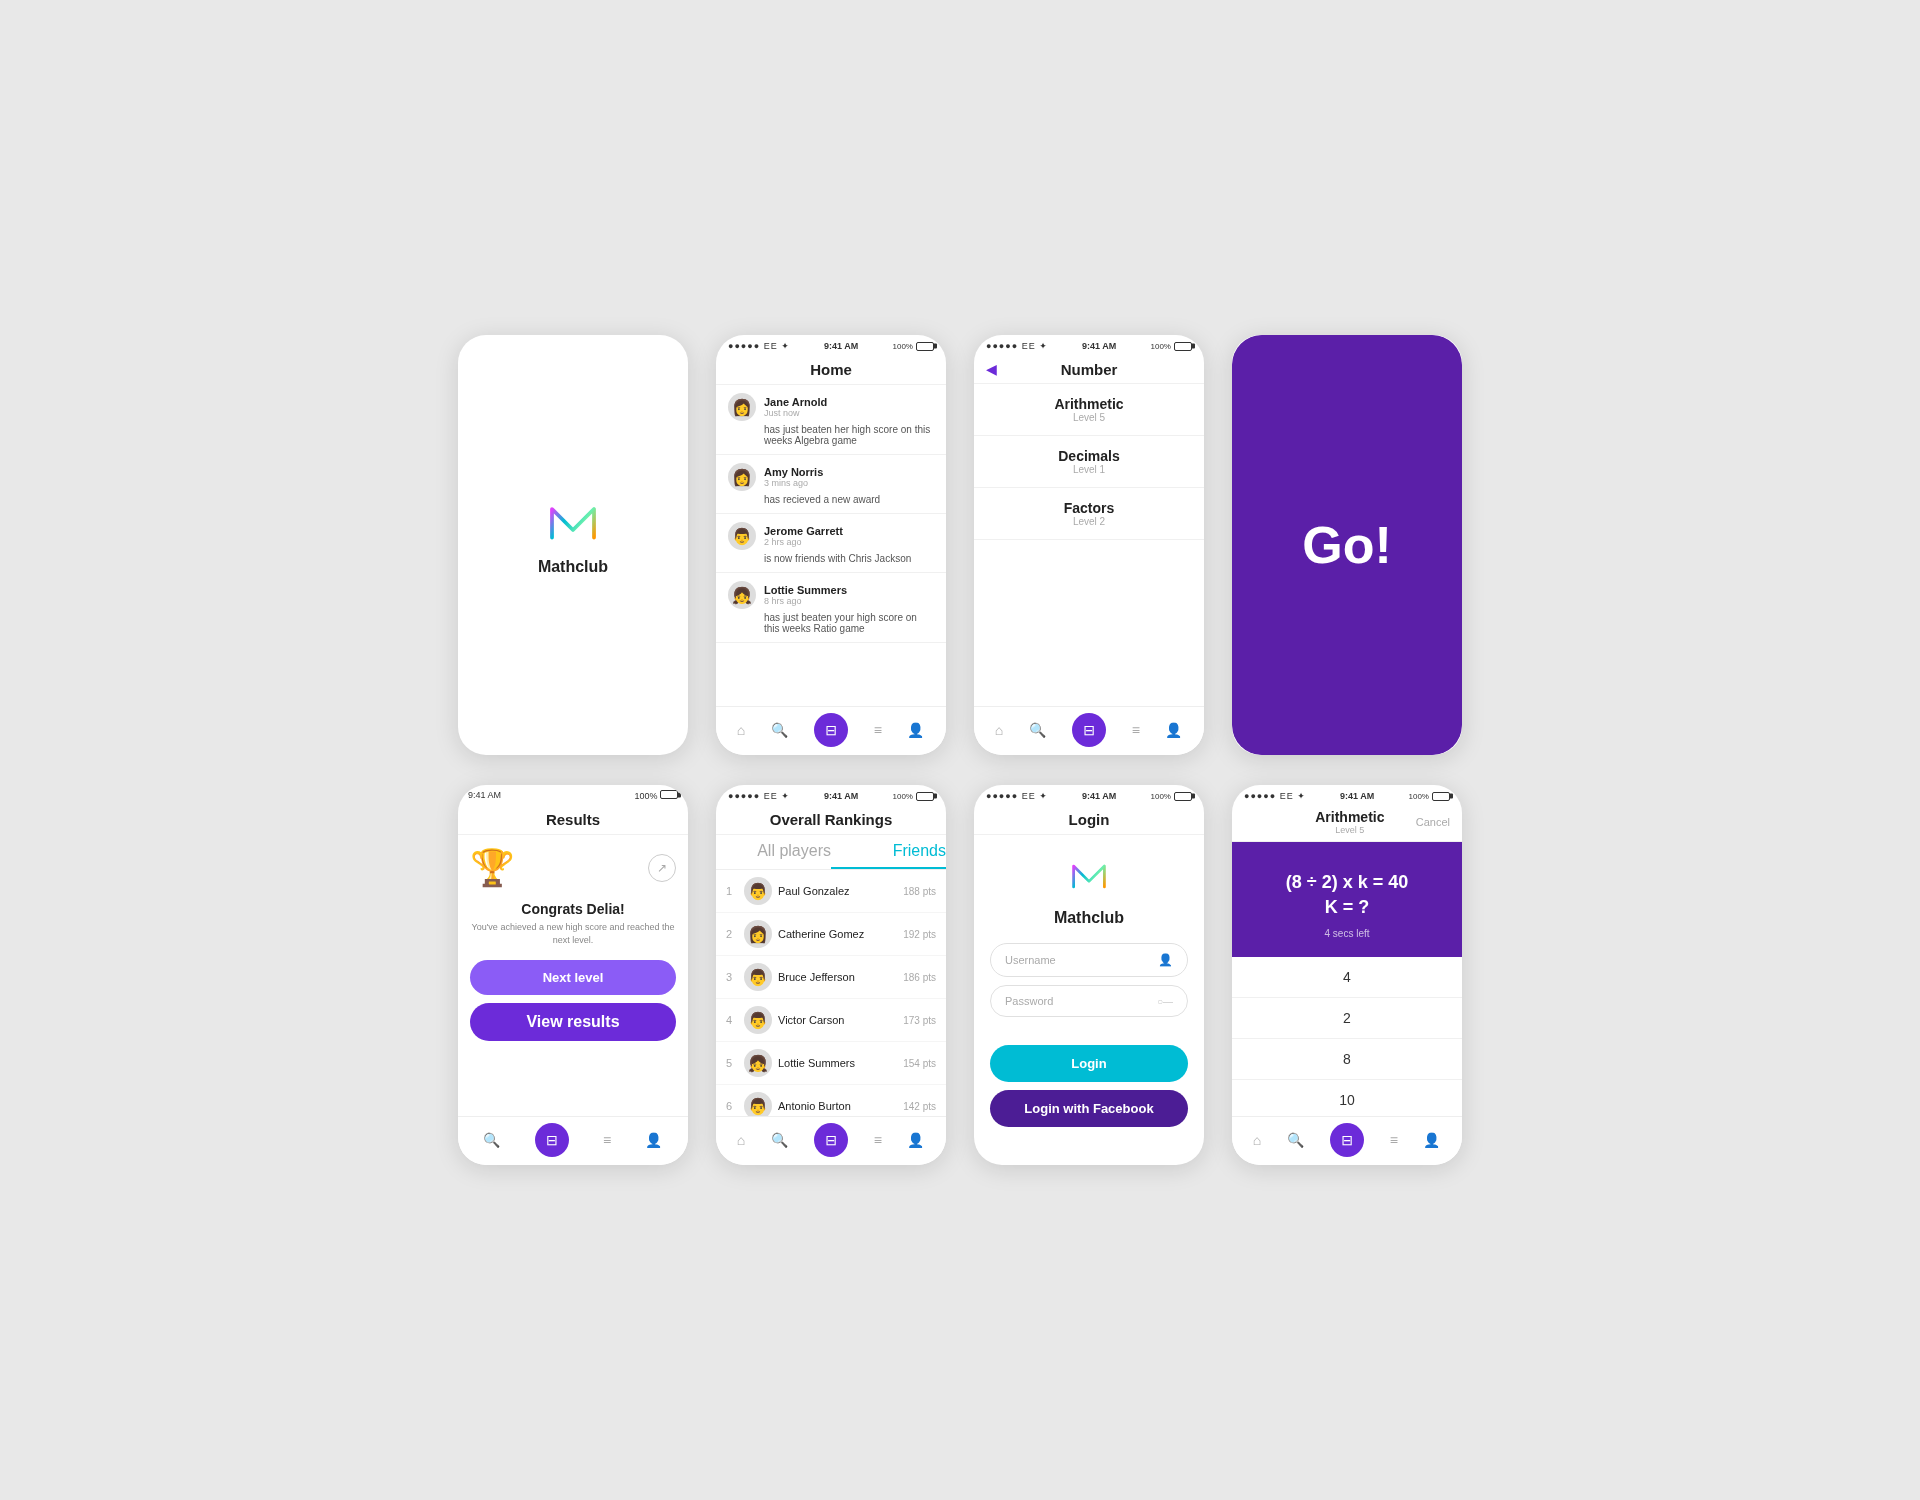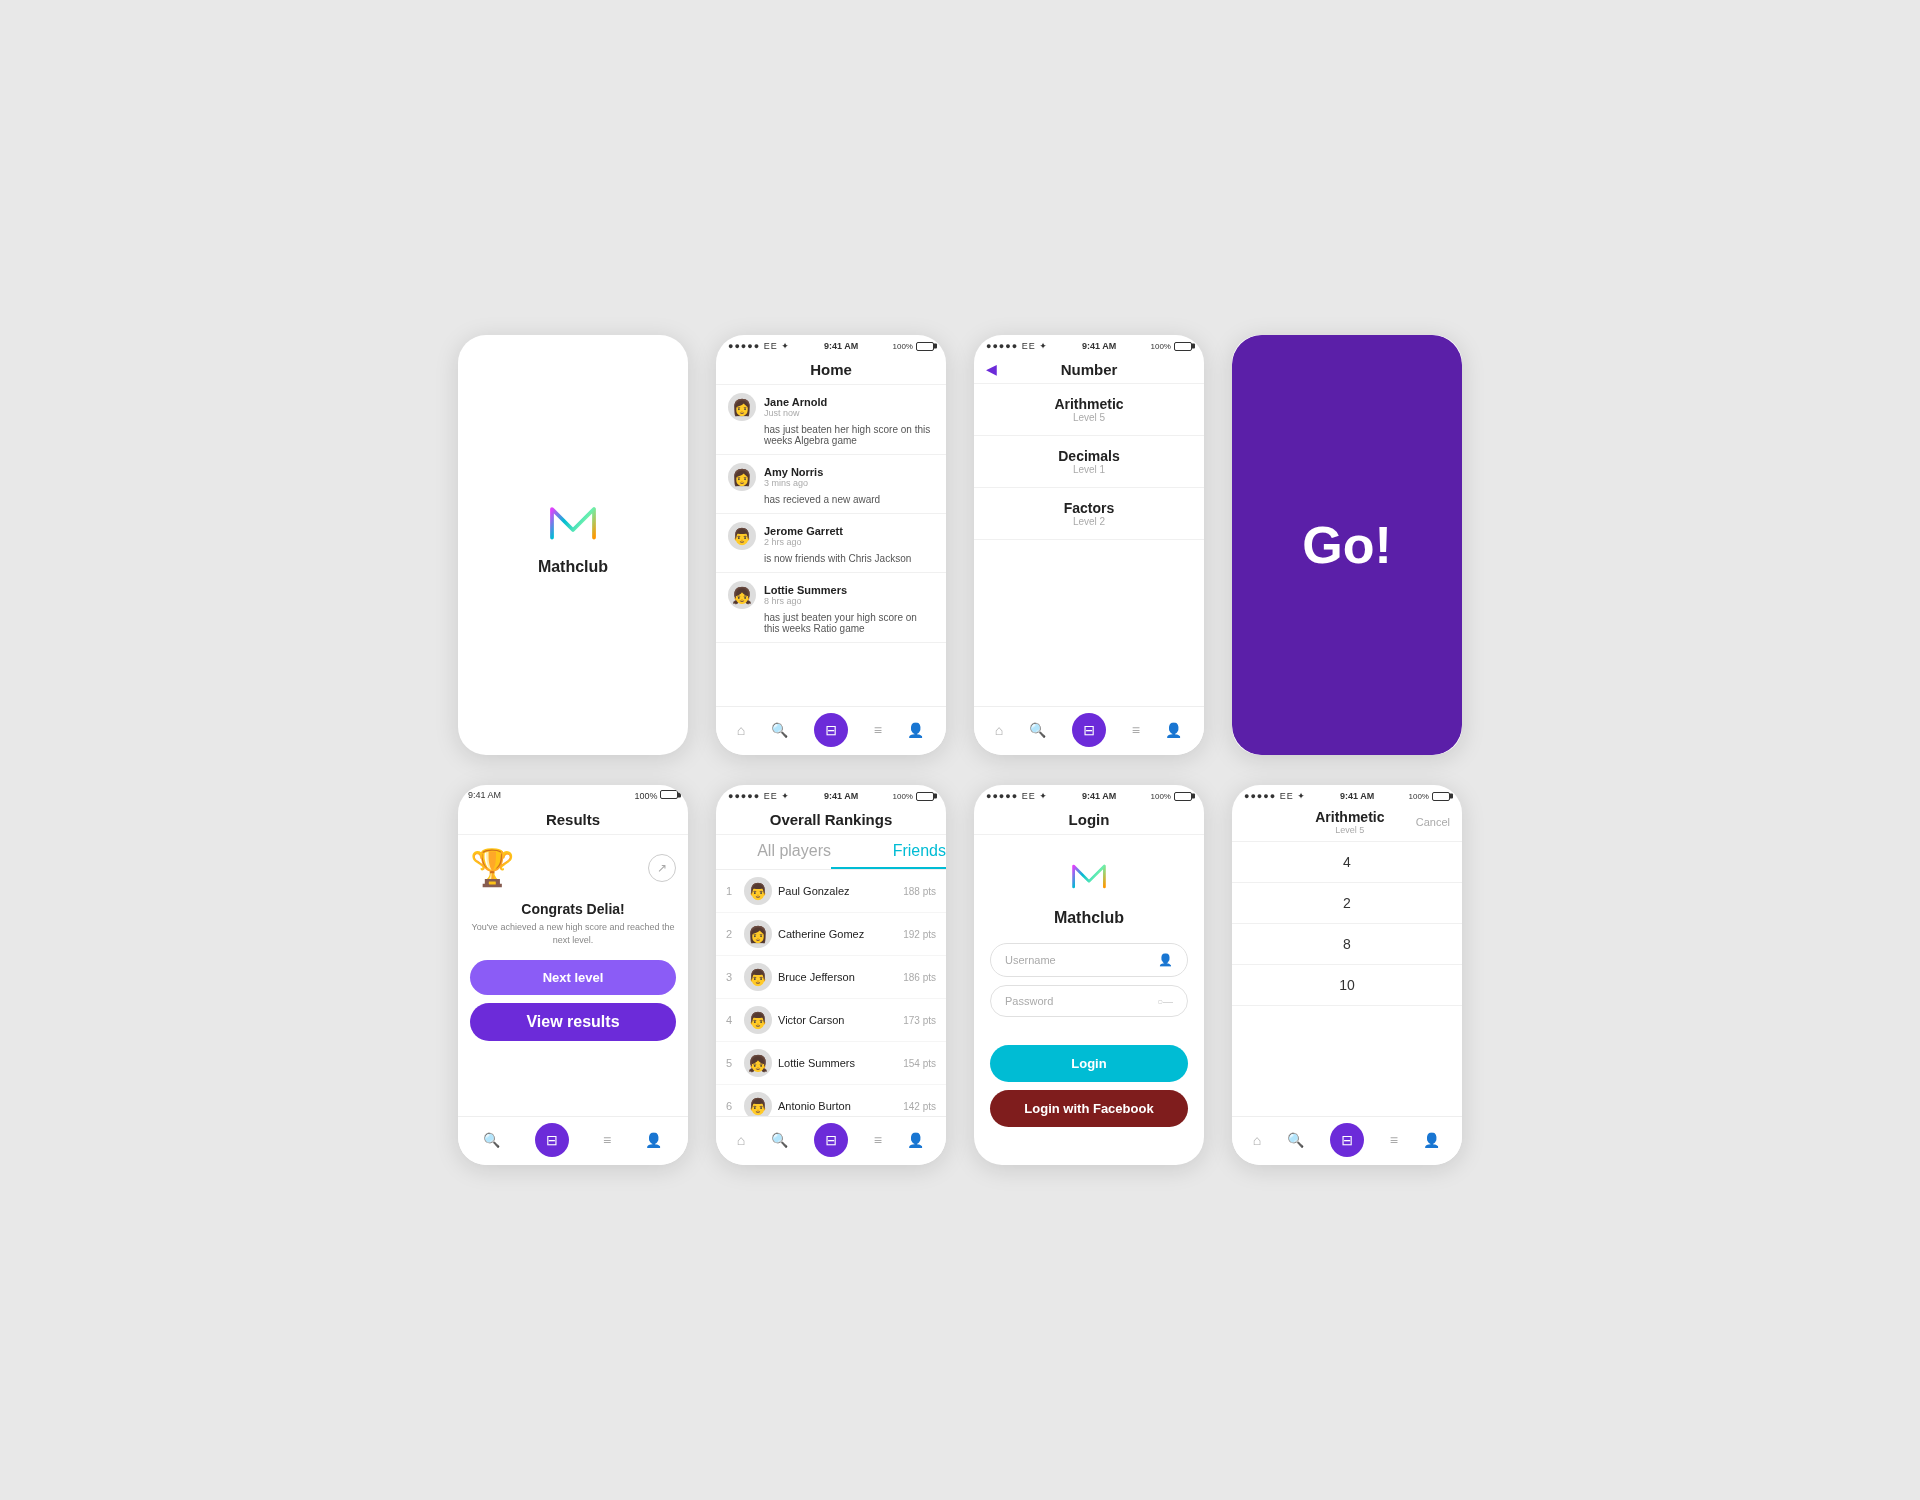--- a/index.html
+++ b/index.html
@@ -197,21 +197,21 @@
       border-radius: 22px;
       padding: 9px 14px;
       font-size: 11px;
       color: #aaa;
       margin-bottom: 8px;
       display: flex;
       align-items: center;
       justify-content: space-between;
     }
     .btn-login { background: #00bcd4; color: #fff; border: none; border-radius: 22px; padding: 11px 0; width: 100%; font-size: 13px; font-weight: 600; cursor: pointer; margin-top: 20px; margin-bottom: 8px; }
-    .btn-fb { background: #7f1d1d; color: #fff; border: none; border-radius: 22px; padding: 11px 0; width: 100%; font-size: 13px; font-weight: 600; cursor: pointer; }
+    .btn-fb { background: #4c1d95; color: #fff; border: none; border-radius: 22px; padding: 11px 0; width: 100%; font-size: 13px; font-weight: 600; cursor: pointer; }
 
     
     .quiz-header {
       display: flex;
       align-items: center;
       justify-content: space-between;
       padding: 6px 12px;
       border-bottom: 1px solid #f0f0f0;
     }
     .quiz-title-block { text-align: center; }
@@ -530,20 +530,25 @@
     </div>
     <div class="quiz-header">
       <span style="width:40px;"></span>
       <div class="quiz-title-block">
         <div class="quiz-title">Arithmetic</div>
         <div class="quiz-level">Level 5</div>
       </div>
       <span class="cancel-btn">Cancel</span>
     </div>
 
+    <div class="quiz-question">
+      <div class="quiz-eq">(8 ÷ 2) x k = 40</div>
+      <div class="quiz-eq">K = ?</div>
+      <div class="quiz-timer">4 secs left</div>
+    </div>
 
     <div class="quiz-option">4</div>
     <div class="quiz-option">2</div>
     <div class="quiz-option">8</div>
     <div class="quiz-option">10</div>
 
     <div class="nav-bar">
       <span class="nav-icon">⌂</span>
       <span class="nav-icon">🔍</span>
       <span class="nav-circle">⊟</span>

